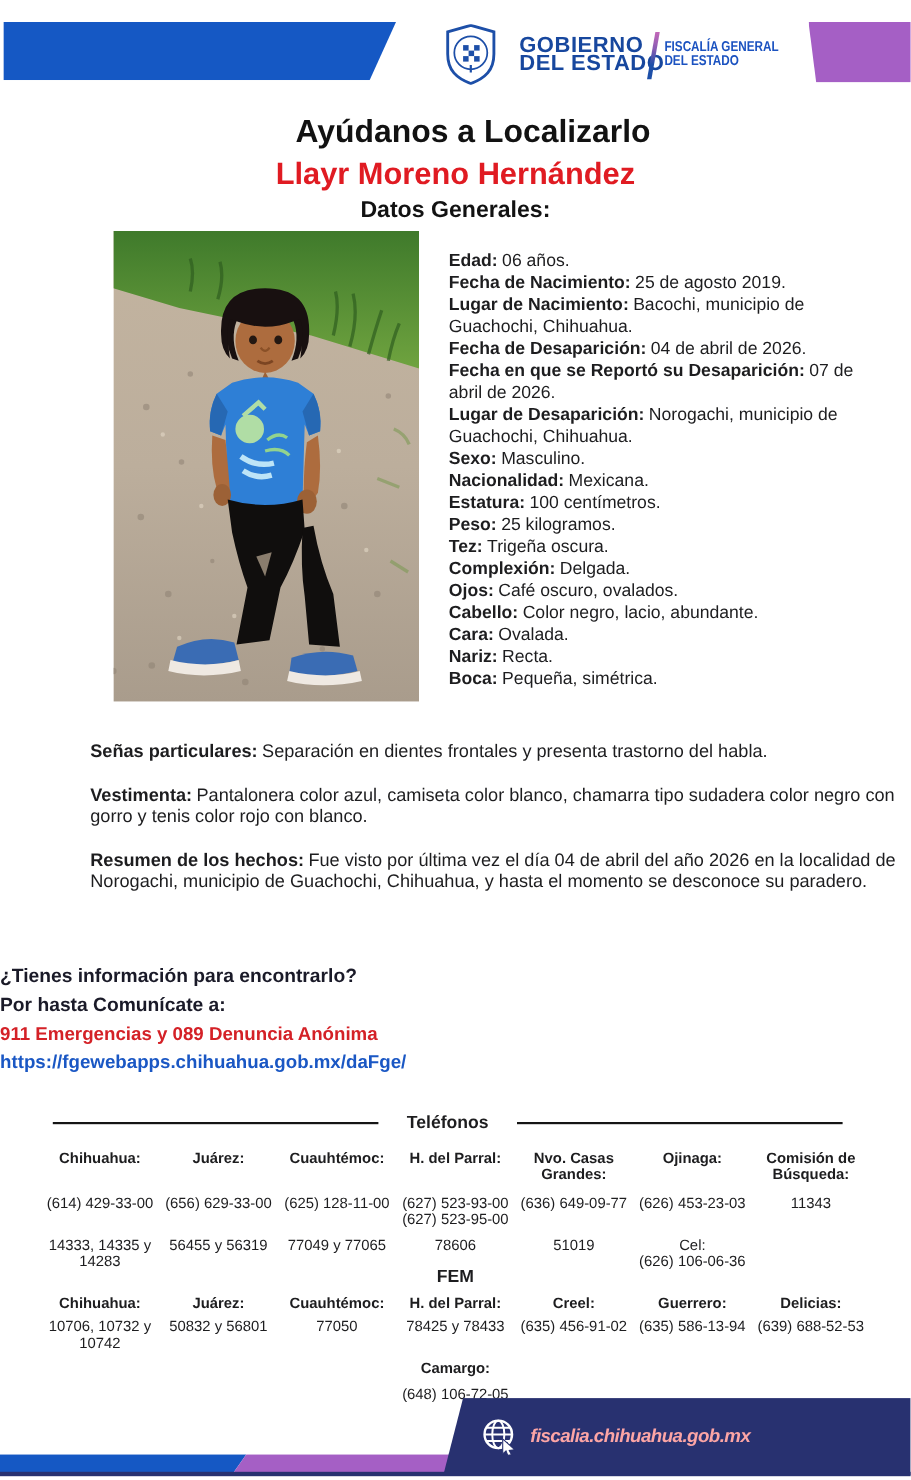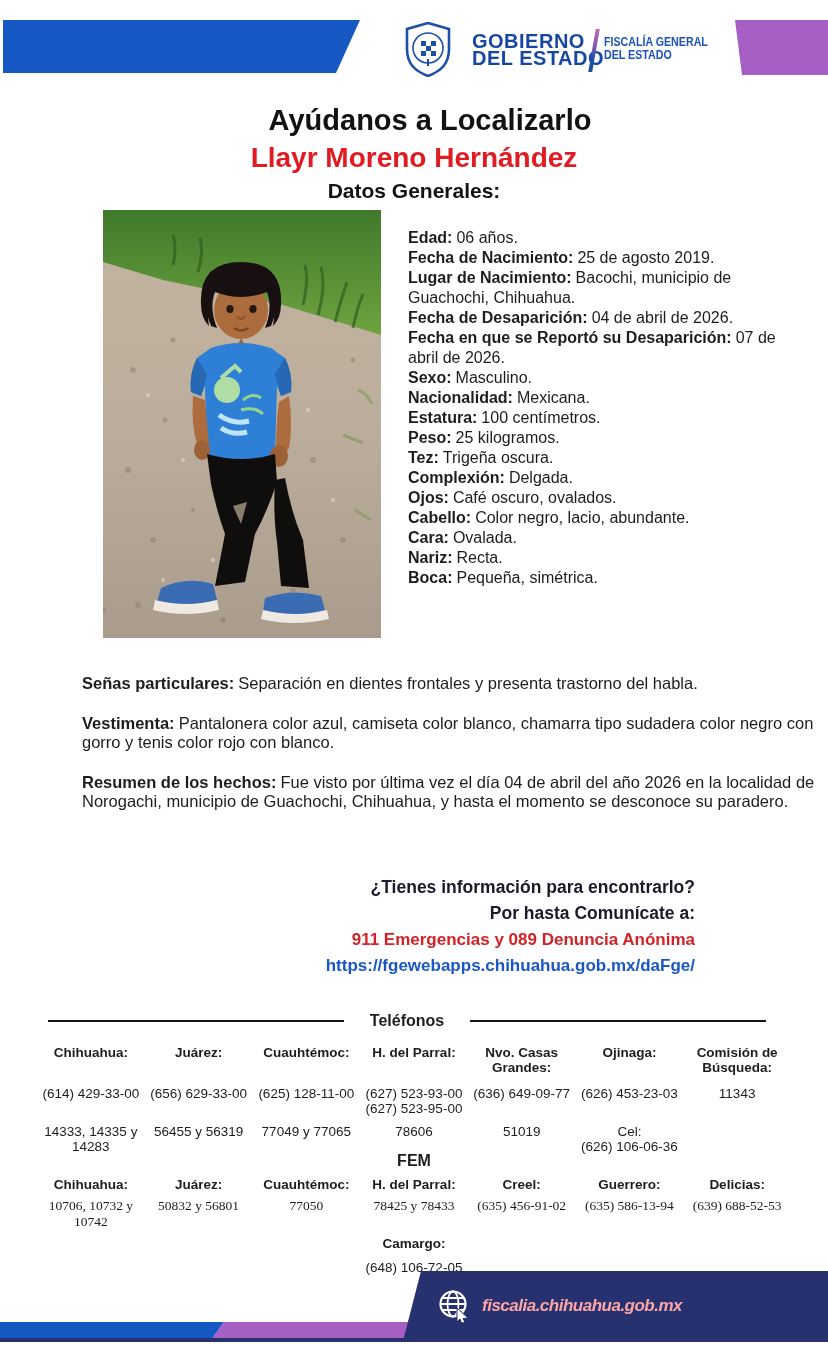--- a/index.html
+++ b/index.html
@@ -30,38 +30,38 @@
   
   .photo{position:absolute;left:103px;top:210px;width:278px;height:428px;overflow:hidden;}
   
   .gdata{position:absolute;left:408px;top:228px;width:388px;font-size:16px;line-height:20px;}
   .gdata p{margin:0;}
   .lbl{font-weight:700;margin-right:4px;}
   
   .paras{position:absolute;left:40px;top:674px;width:752px;font-size:16.5px;line-height:19.5px;margin-left:42px;}
   .paras p{margin:0 0 20px 0;}
   
-  .cline{position:absolute;left:0;width:680px;text-align:right;font-weight:700;padding-left:15px;}
+  .cline{position:absolute;left:0;width:680px;text-align:left;font-weight:700;}
   .c1{top:877px;font-size:17.5px;color:#1a1a28;}
   .c2{top:903px;font-size:17.5px;color:#1a1a28;}
   .c3{top:930px;font-size:17px;color:#d42127;}
   .c4{top:956px;font-size:17px;color:#1a57c4;}
   
   .tel-head{position:absolute;left:48px;top:1012px;width:718px;display:flex;align-items:center;}
   .tel-head .rule{flex:1;height:2.5px;background:#151515;}
   .tel-head .t{margin:0 26px;font-size:16px;font-weight:700;}
   .grid7{position:absolute;left:39px;width:750px;display:grid;
     grid-template-columns:repeat(7,1fr);column-gap:4px;text-align:center;
     font-size:13.5px;white-space:pre-line;}
   .grid7.hdr{font-weight:700;}
   .grid7.val{font-weight:500;}
   .t1h{top:1045px;} .t1r1{top:1086px;} .t1r2{top:1124px;}
   .fem-title{position:absolute;left:0;top:1152px;width:828px;text-align:center;
     font-size:16px;font-weight:700;}
-  .t2h{top:1177px;} .t2r{top:1198px;font-family:Liberation Serif, serif;}
+  .t2h{top:1177px;} .t2r{top:1198px;}
   .camargo-l{position:absolute;left:0;top:1236px;width:828px;text-align:center;
     font-size:13.5px;font-weight:700;}
   .camargo-v{position:absolute;left:0;top:1260px;width:828px;text-align:center;
     font-size:13.5px;font-weight:500;}
   
   .stripe-blue{position:absolute;left:0;top:1322px;width:224px;height:17px;
     background:#1558c4;clip-path:polygon(0 0,100% 0,calc(100% - 12px) 100%,0 100%);}
   .stripe-purple{position:absolute;left:212px;top:1322px;width:202px;height:17px;
     background:#a55fc5;clip-path:polygon(12px 0,100% 0,100% 100%,0 100%);}
   .stripe-navy{position:absolute;left:0;top:1338px;width:828px;height:4px;background:#283170;}
@@ -187,20 +187,21 @@
       </g>
     </svg>
   </div>
 
   <div class="gdata">
     <p><span class="lbl">Edad:</span><span>06 años.</span></p>
     <p><span class="lbl">Fecha de Nacimiento:</span><span>25 de agosto 2019.</span></p>
     <p><span class="lbl">Lugar de Nacimiento:</span><span>Bacochi, municipio de Guachochi, Chihuahua.</span></p>
     <p><span class="lbl">Fecha de Desaparición:</span><span>04 de abril de 2026.</span></p>
     <p><span class="lbl">Fecha en que se Reportó su Desaparición:</span><span>07 de abril de 2026.</span></p>
+    <p><span class="lbl">Lugar de Desaparición:</span><span>Norogachi, municipio de Guachochi, Chihuahua.</span></p>
     <p><span class="lbl">Sexo:</span><span>Masculino.</span></p>
     <p><span class="lbl">Nacionalidad:</span><span>Mexicana.</span></p>
     <p><span class="lbl">Estatura:</span><span>100 centímetros.</span></p>
     <p><span class="lbl">Peso:</span><span>25 kilogramos.</span></p>
     <p><span class="lbl">Tez:</span><span>Trigeña oscura.</span></p>
     <p><span class="lbl">Complexión:</span><span>Delgada.</span></p>
     <p><span class="lbl">Ojos:</span><span>Café oscuro, ovalados.</span></p>
     <p><span class="lbl">Cabello:</span><span>Color negro, lacio, abundante.</span></p>
     <p><span class="lbl">Cara:</span><span>Ovalada.</span></p>
     <p><span class="lbl">Nariz:</span><span>Recta.</span></p>

